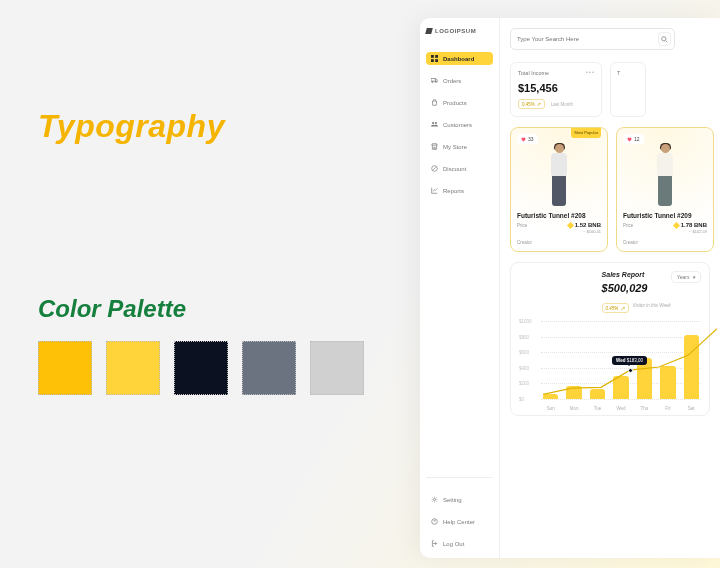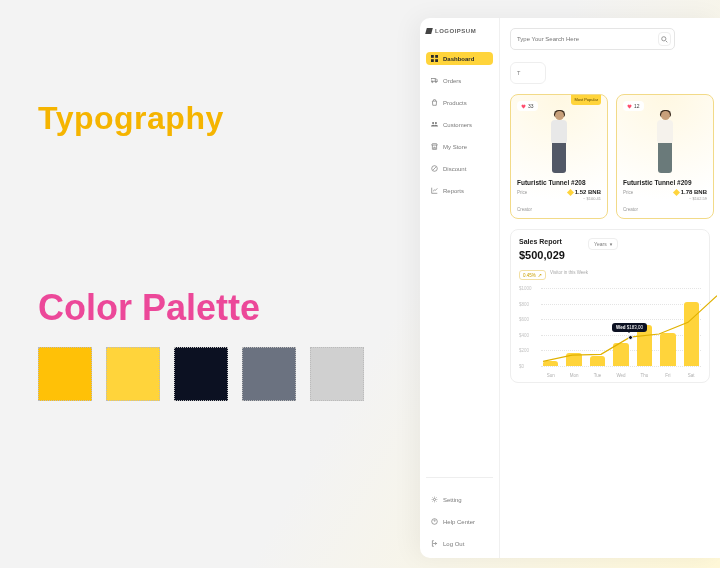--- a/index.html
+++ b/index.html
@@ -3,24 +3,24 @@
 <meta charset="utf-8">
 <style>
   * { box-sizing: border-box; margin: 0; padding: 0; font-family: -apple-system, "Segoe UI", sans-serif; }
   body {
     width: 720px; height: 568px;
     background: linear-gradient(120deg, #f3f3f3 0%, #f3f3f3 55%, #fff8d8 100%);
     position: relative; overflow: hidden;
   }
 
   
-  .spec { position: absolute; left: 38px; top: 100px; }
+  .spec { position: absolute; left: 38px; top: 108px; font-style: italic; }
   .spec h1 { font-size: 32px; font-weight: 600; color: #f5b400; letter-spacing: .5px; }
   .spec .font { font-size: 22px; color: #303030; margin-top: 14px; font-weight: 500; }
-  .spec h2 { font-size: 36px; font-weight: 600; color: #ec4899; margin-top: 150px; }
+  .spec h2 { font-size: 24px; font-weight: 600; color: #15803d; margin-top: 150px; }
   .swatches { display: flex; gap: 14px; margin-top: 18px; }
   .sw { width: 54px; height: 54px; border: 1px dotted #bbb; }
 
   
   .app {
     position: absolute; right: 0; top: 18px; width: 300px; height: 540px;
     background: #fff; border-radius: 10px 0 0 10px;
     box-shadow: -6px 0 24px rgba(0,0,0,.05);
     display: flex; overflow: hidden; font-size: 6px;
   }
@@ -66,21 +66,21 @@
   .person.w .legs{background:#6a7a7a;}
   .card h4{font-size:6.5px;font-weight:600;color:#222;margin-top:4px;}
   .price-row{display:flex;align-items:center;justify-content:space-between;margin-top:3px;}
   .price-row .lbl{color:#999;font-size:4.5px;}
   .price-row .amt{font-weight:700;font-size:6px;color:#222;}
   .bnb{display:inline-block;width:5px;height:5px;background:#ffd43b;transform:rotate(45deg);margin-right:2px;vertical-align:middle;}
   .sub{font-size:4px;color:#9a9a9a;text-align:right;margin-top:1px;}
   .creator{font-size:4.5px;color:#999;margin-top:6px;}
 
   .report{margin-top:10px;border:1px solid #eee;border-radius:8px;padding:8px 8px 4px;width:200px;}
-  .report .hdr{display:flex;align-items:flex-start;justify-content:flex-start;}
+  .report .hdr{display:flex;align-items:flex-start;justify-content:flex-end;font-style:italic;}
   .report h5{font-size:7px;font-weight:600;color:#222;}
   .report .drop{border:1px solid #eee;border-radius:4px;padding:2px 5px;font-size:5px;color:#7a7a7a;display:flex;gap:3px;align-items:center;}
   .report .big{font-weight:700;font-size:11px;color:#111;margin-top:4px;}
   .report .meta{display:flex;align-items:center;gap:4px;margin-top:4px;}
   .report .meta .vis{font-size:4.5px;color:#aaa;}
   .chart{position:relative;height:90px;margin-top:8px;}
   .ylab{position:absolute;left:0;font-size:4.5px;color:#c4c4c4;transform:translateY(-50%);}
   .grid{position:absolute;left:22px;right:0;border-top:1px dotted #e4e4e4;}
   .bars{position:absolute;left:24px;right:2px;bottom:12px;top:0;display:flex;align-items:flex-end;gap:8px;}
   .bar{flex:1;background:#ffd43b;border-radius:3px 3px 0 0;}
@@ -219,20 +219,30 @@
       <input placeholder="Type Your Search Here" style="">
       <span class="sbtn">
         <svg viewBox="0 0 10 10" width="7" height="7" fill="none" stroke="#888" stroke-width="1.2">
             <circle cx="4" cy="4" r="3"></circle>
             <path d="M7 7l2 2"></path>
           </svg>
       </span>
     </div>
 
     <div class="stats">
+      <div class="stat">
+        <span class="dots">•••</span>
+        <div class="t">Total Income</div>
+        <div class="v">$15,456</div>
+        <span class="pill">
+            <span>0.45%</span>
+            <span class="arw">↗</span>
+          </span>
+        <span class="lm">Last Month</span>
+      </div>
       <div class="stat cut">
         <div class="t">T</div>
       </div>
     </div>
 
     <div class="products">
       <div class="card">
         <span class="like">
             <svg viewBox="0 0 10 10">
               <path d="M5 9S1 6 1 3.5A2 2 0 015 3a2 2 0 014 .5C9 6 5 9 5 9z"></path>

